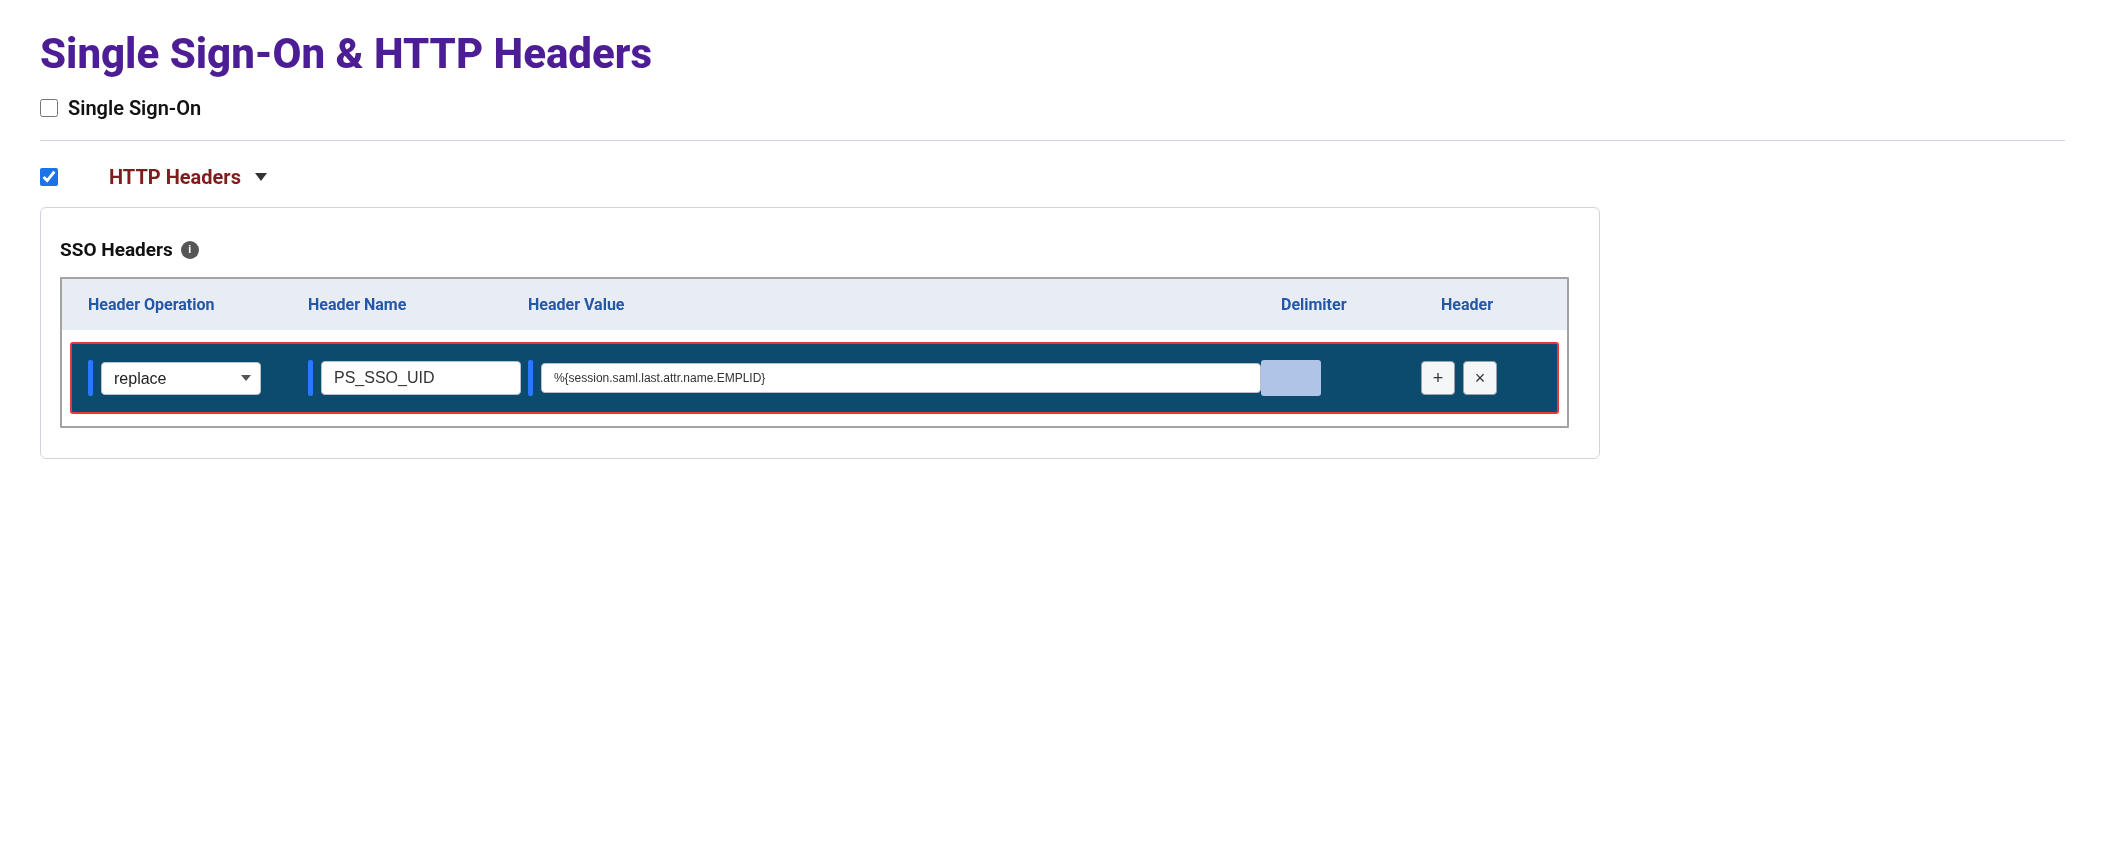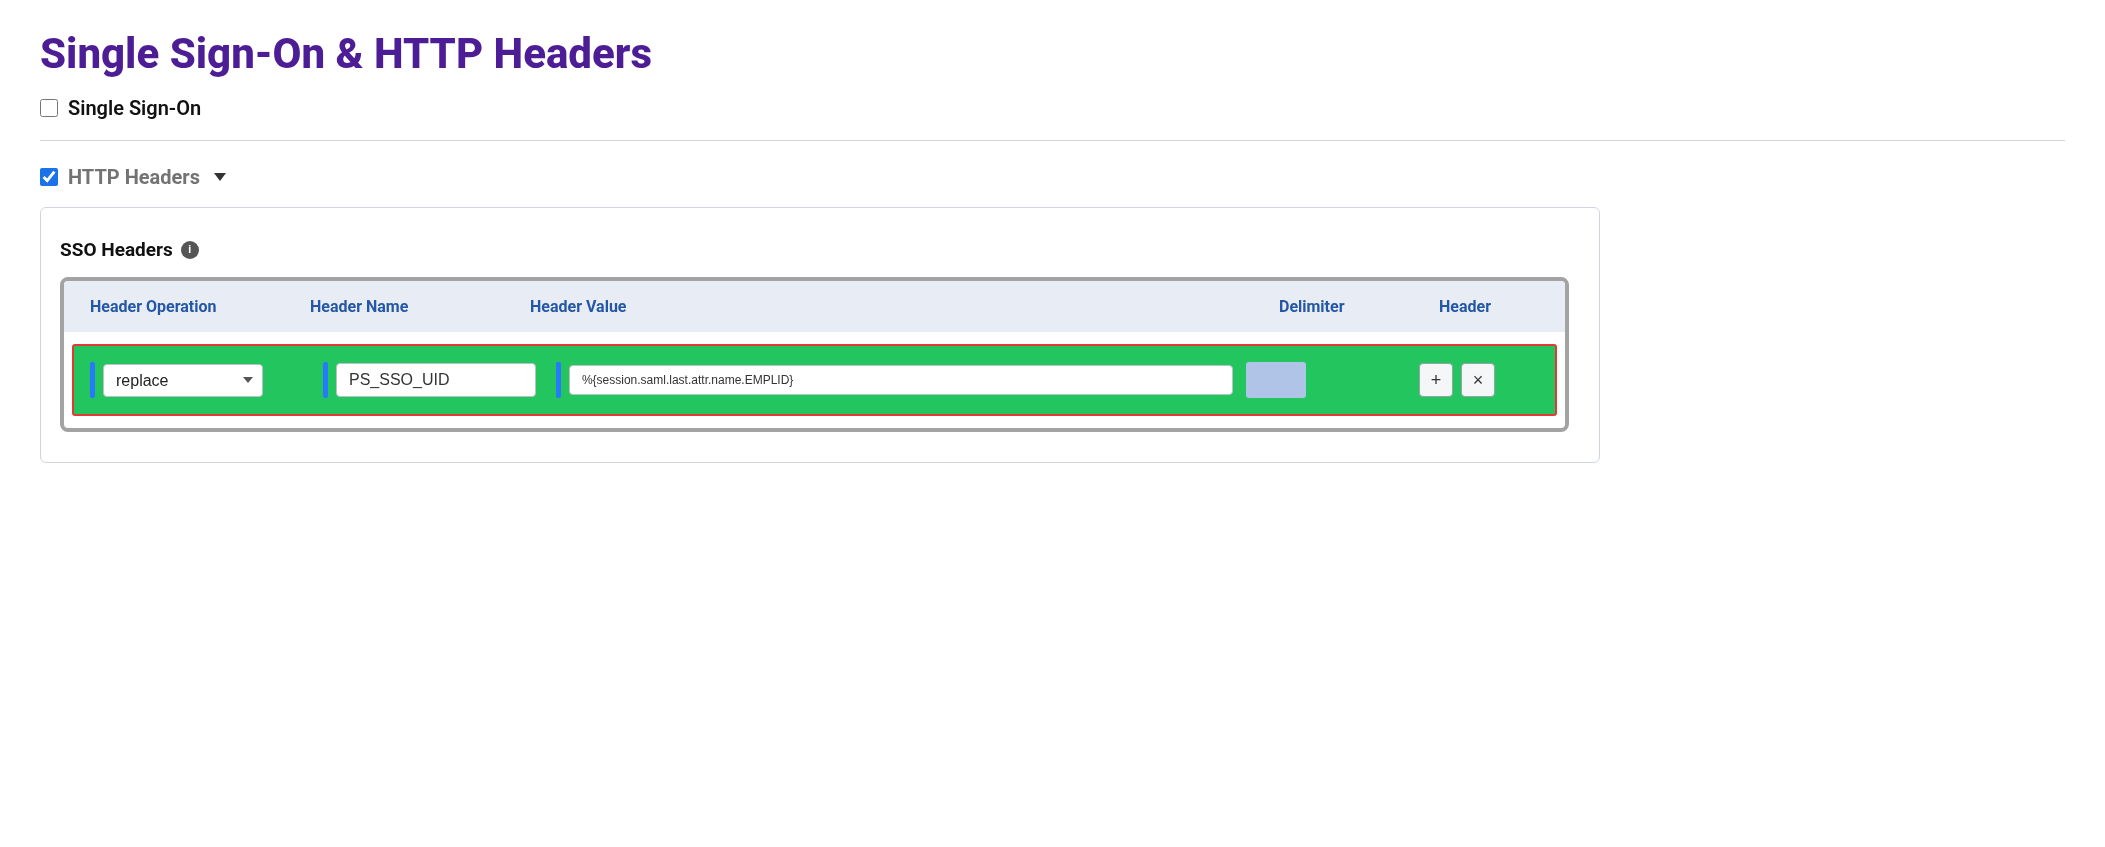--- a/index.html
+++ b/index.html
@@ -61,21 +61,22 @@
     .http-headers-row input[type="checkbox"] {
       width: 18px;
       height: 18px;
       accent-color: #1a73e8;
       cursor: pointer;
     }
 
     .http-headers-label {
       font-size: 20px;
       font-weight: 700;
-      color: #737373;
+      color: #7f1d1d;
+      margin-left: 41px;
     }
 
     .chevron-down-icon {
       display: inline-block;
       width: 0;
       height: 0;
       border-left: 6px solid transparent;
       border-right: 6px solid transparent;
       border-top: 8px solid #333;
       margin-left: 4px;
@@ -108,22 +109,22 @@
       height: 18px;
       border-radius: 50%;
       background: #555;
       color: #fff;
       font-size: 11px;
       font-weight: 700;
       cursor: pointer;
     }
 
     .sso-table {
-      border: 4px solid #a3a3a3;
-      border-radius: 8px;
+      border: 2px solid #a3a3a3;
+      border-radius: 1px;
       overflow: hidden;
       width: 100%;
     }
 
     .table-header-row {
       display: grid;
       grid-template-columns: 220px 220px 1fr 160px 120px;
       background: #e8edf5;
       padding: 10px 16px;
       gap: 0;
@@ -132,23 +133,23 @@
     .table-header-cell {
       font-size: 16px;
       font-weight: 700;
       color: #2457a5;
       padding: 6px 10px;
     }
 
     .table-data-row {
       display: grid;
       grid-template-columns: 220px 220px 1fr 160px 120px;
-      background: #22c55e;
+      background: #0c4a6e;
       padding: 10px 16px;
-      gap: 13px;
+      gap: 0;
       align-items: center;
       border: 2.5px solid #e53935;
       margin: 8px;
       border-radius: 3px;
     }
 
     .table-data-cell {
       padding: 6px 0px;
       display: flex;
       align-items: center;

